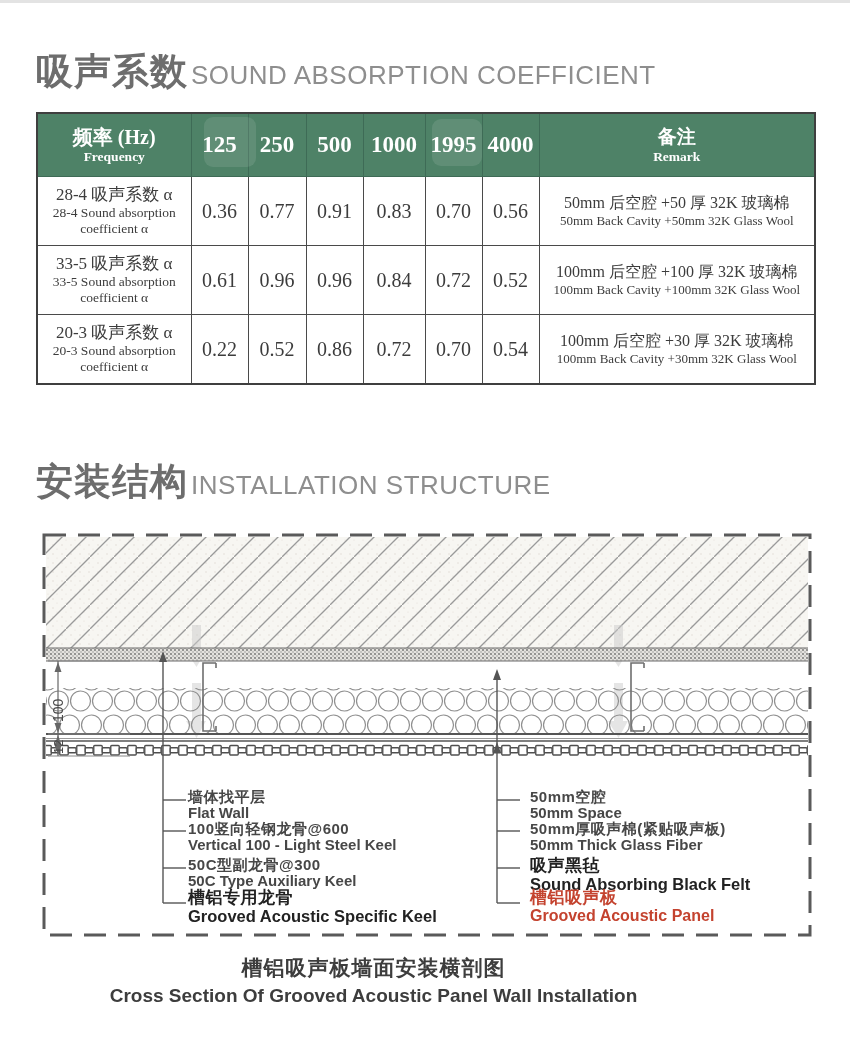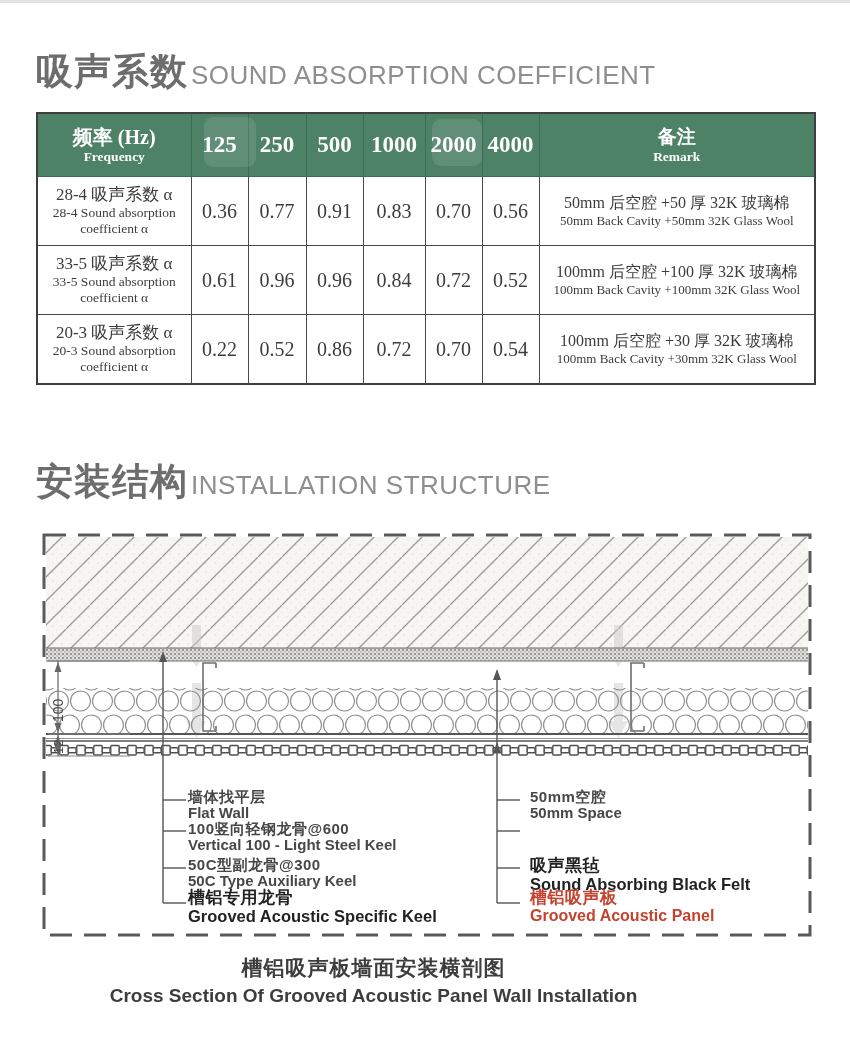--- a/index.html
+++ b/index.html
@@ -80,21 +80,21 @@
       <thead>
         <tr>
           <th>
             <span class="h-zh">频率 (Hz)</span>
             <span class="h-en">Frequency</span>
           </th>
           <th class="h-num">125</th>
           <th class="h-num">250</th>
           <th class="h-num">500</th>
           <th class="h-num">1000</th>
-          <th class="h-num">2000</th>
+          <th class="h-num">1995</th>
           <th class="h-num">4000</th>
           <th>
             <span class="h-zh" style="font-size:19px;">备注</span>
             <span class="h-en">Remark</span>
           </th>
         </tr>
       </thead>
       <tbody>
         <tr>
           <td>
@@ -274,20 +274,24 @@
     </div>
     <div class="dlabel lcol t4 em-black">
       <span class="zh">槽铝专用龙骨</span>
       <span class="en">Grooved Acoustic Specific Keel</span>
     </div>
 
     <div class="dlabel rcol t1">
       <span class="zh">50mm空腔</span>
       <span class="en">50mm Space</span>
     </div>
+    <div class="dlabel rcol t2">
+      <span class="zh">50mm厚吸声棉(紧贴吸声板)</span>
+      <span class="en">50mm Thick Glass Fiber</span>
+    </div>
     <div class="dlabel rcol t3 em-black">
       <span class="zh">吸声黑毡</span>
       <span class="en">Sound Absorbing Black Felt</span>
     </div>
     <div class="dlabel rcol t4 em-red">
       <span class="zh">槽铝吸声板</span>
       <span class="en">Grooved Acoustic Panel</span>
     </div>
   </div>
 

